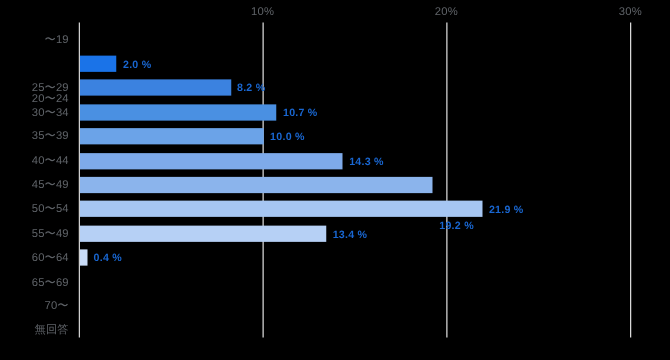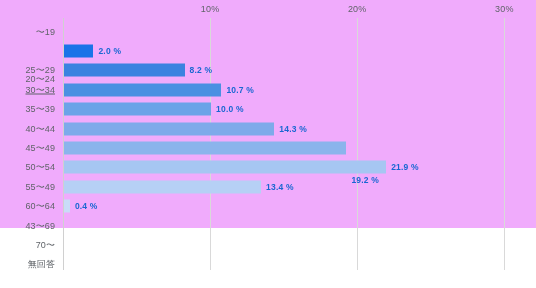--- a/index.html
+++ b/index.html
@@ -10,22 +10,22 @@
   body {
     width: 536px;
     height: 288px;
     font-family: "Liberation Sans", sans-serif;
     overflow: hidden;
   }
 
   #chart-root {
     position: relative;
     width: 536px;
-    height: 228px;
-    background: #f0abfc;
+    height: 288px;
+    background: #000000;
   }
 
   
   
   .plot {
     position: absolute;
     left: 63px;
     top: 18px;
     width: 456px;   
     height: 252px;
@@ -123,21 +123,21 @@
           <div class="cat-label" style="color: rgb(95, 99, 104); margin-top: 28px;">20〜24</div>
           <div class="bar" style="width: 29.4194px; background: rgb(26, 115, 232);"></div>
           <div class="bar-value" style="left: 35.4194px; color: rgb(25, 103, 210);">2.0 %</div>
         </div>
         <div class="row" style="top: 42.8px;">
           <div class="cat-label" style="color: rgb(95, 99, 104);">25〜29</div>
           <div class="bar" style="width: 120.619px; background: rgb(59, 130, 224);"></div>
           <div class="bar-value" style="left: 126.619px; color: rgb(25, 103, 210);">8.2 %</div>
         </div>
         <div class="row" style="top: 62.2px;">
-          <div class="cat-label" style="color: rgb(95, 99, 104); text-decoration: underline;">30〜34</div>
+          <div class="cat-label" style="color: rgb(95, 99, 104);">30〜34</div>
           <div class="bar" style="width: 157.394px; background: rgb(74, 144, 226);"></div>
           <div class="bar-value" style="left: 163.394px; color: rgb(25, 103, 210);">10.7 %</div>
         </div>
         <div class="row" style="top: 81.6px;">
           <div class="cat-label" style="color: rgb(95, 99, 104);">35〜39</div>
           <div class="bar" style="width: 147.097px; background: rgb(107, 163, 232);"></div>
           <div class="bar-value" style="left: 153.097px; color: rgb(25, 103, 210);">10.0 %</div>
         </div>
         <div class="row" style="top: 101px;">
           <div class="cat-label" style="color: rgb(95, 99, 104);">40〜44</div>
@@ -158,21 +158,21 @@
           <div class="cat-label" style="color: rgb(95, 99, 104);">55〜49</div>
           <div class="bar" style="width: 197.11px; background: rgb(182, 208, 245);"></div>
           <div class="bar-value" style="left: 203.11px; color: rgb(25, 103, 210);">13.4 %</div>
         </div>
         <div class="row" style="top: 178.6px;">
           <div class="cat-label" style="color: rgb(95, 99, 104);">60〜64</div>
           <div class="bar" style="width: 5.88387px; background: rgb(201, 220, 248);"></div>
           <div class="bar-value" style="left: 11.8839px; color: rgb(25, 103, 210);">0.4 %</div>
         </div>
         <div class="row" style="top: 198px;">
-          <div class="cat-label" style="color: rgb(95, 99, 104);">43〜69</div>
+          <div class="cat-label" style="color: rgb(95, 99, 104);">65〜69</div>
         </div>
         <div class="row" style="top: 217.4px;">
           <div class="cat-label" style="color: rgb(95, 99, 104);">70〜</div>
         </div>
         <div class="row" style="top: 236.8px;">
           <div class="cat-label" style="color: rgb(95, 99, 104);">無回答</div>
         </div>
       </div>
   </div>
 </div>

